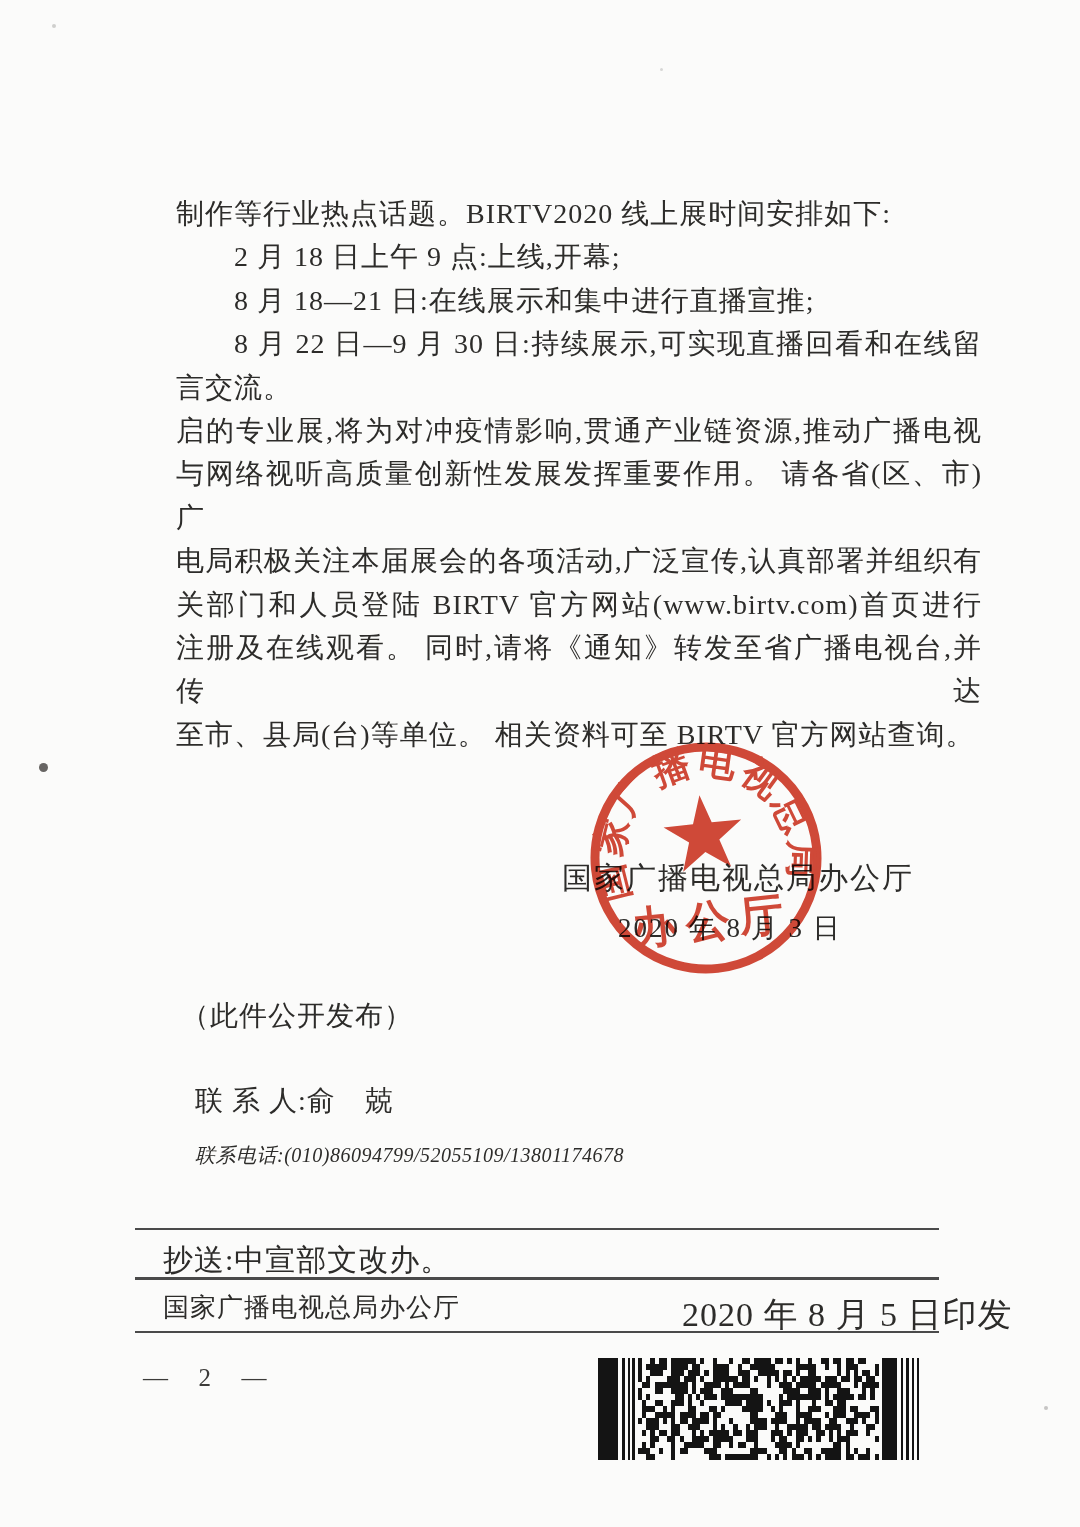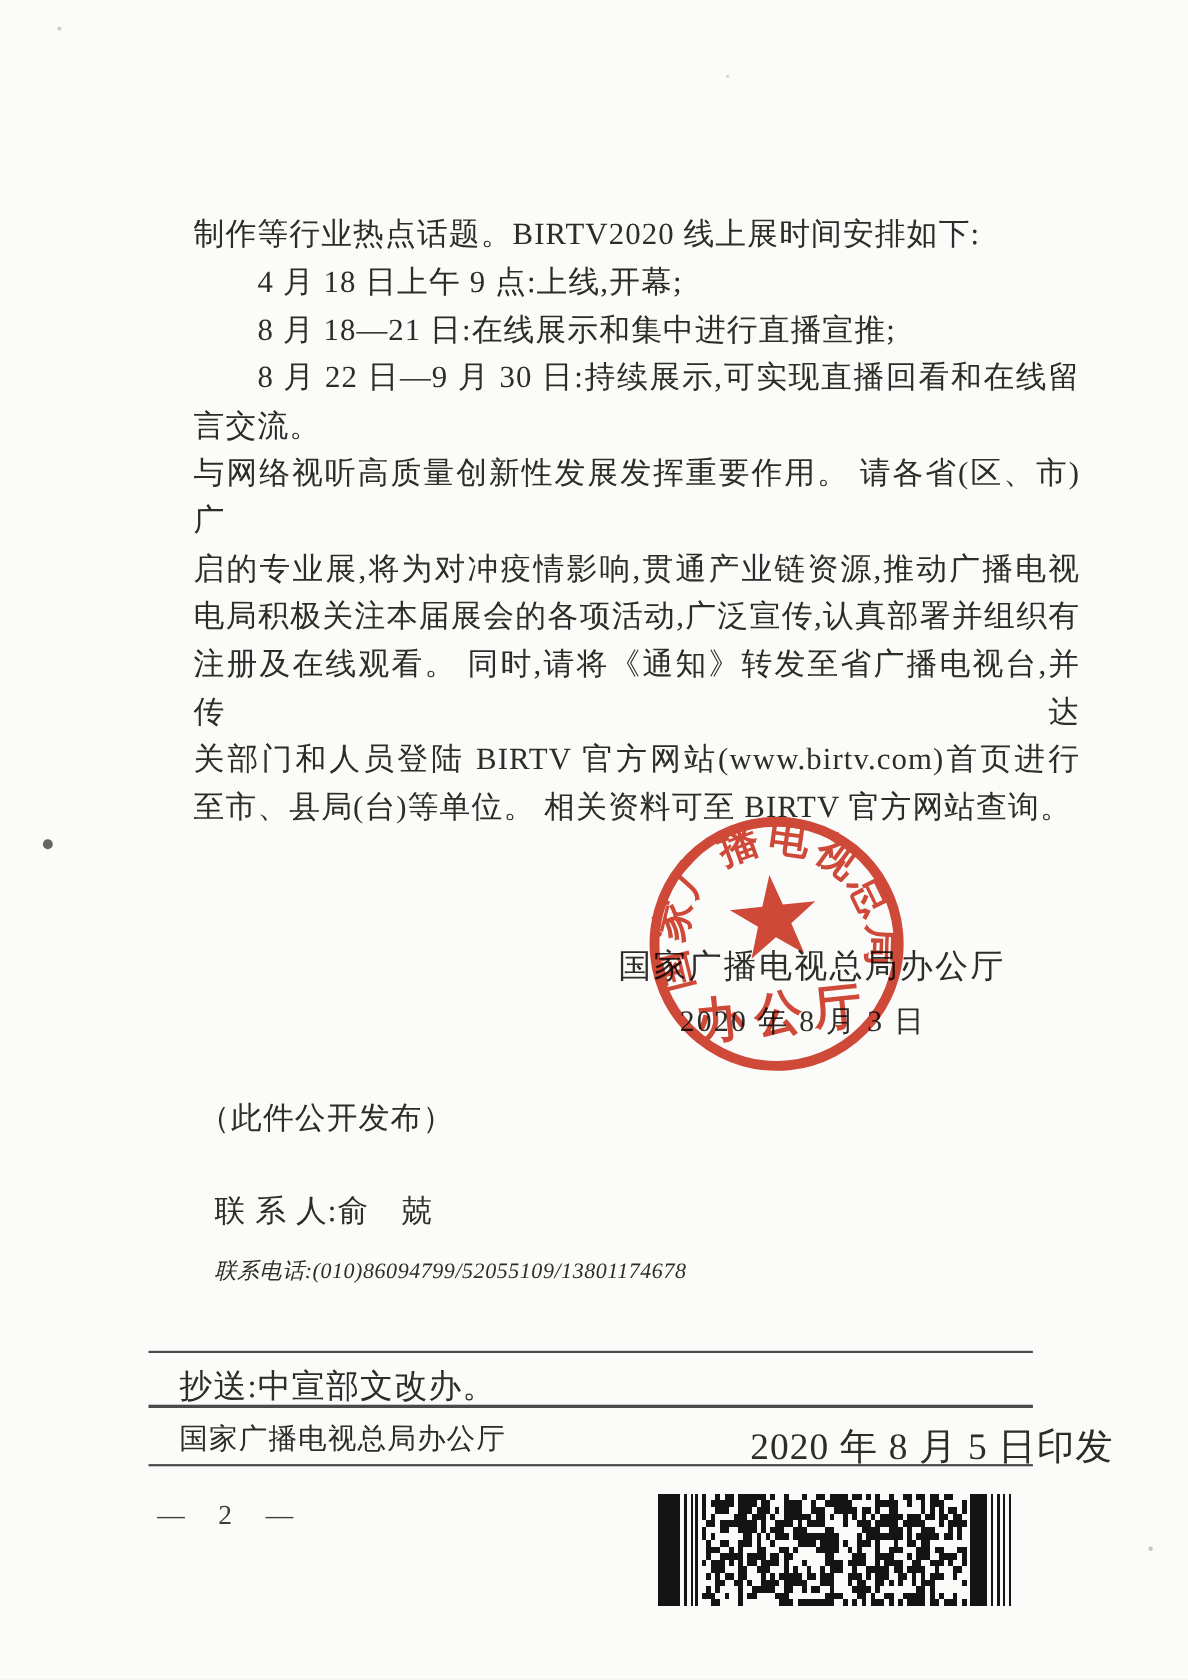--- a/index.html
+++ b/index.html
@@ -73,29 +73,29 @@
   .speck-c{left:1044px;top:1406px;width:4px;height:4px;opacity:.3;}
   .speck-d{left:660px;top:68px;width:3px;height:3px;opacity:.2;}
 </style>
 </head>
 <body>
 
 <div class="page">
 
   <div class="body-text">
     <div class="line">制作等行业热点话题。BIRTV2020 线上展时间安排如下:</div>
-    <div class="line indent">4 月 18 日上午 9 点:上线,开幕;</div>
+    <div class="line indent">2 月 18 日上午 9 点:上线,开幕;</div>
     <div class="line indent">8 月 18—21 日:在线展示和集中进行直播宣推;</div>
     <div class="line indent fill">8 月 22 日—9 月 30 日:持续展示,可实现直播回看和在线留</div>
     <div class="line">言交流。</div>
+    <div class="line fill">启的专业展,将为对冲疫情影响,贯通产业链资源,推动广播电视</div>
     <div class="line fill">与网络视听高质量创新性发展发挥重要作用。 请各省(区、市)广</div>
-    <div class="line fill">启的专业展,将为对冲疫情影响,贯通产业链资源,推动广播电视</div>
     <div class="line fill">电局积极关注本届展会的各项活动,广泛宣传,认真部署并组织有</div>
+    <div class="line fill">关部门和人员登陆 BIRTV 官方网站(www.birtv.com)首页进行</div>
     <div class="line fill">注册及在线观看。 同时,请将《通知》转发至省广播电视台,并传达</div>
-    <div class="line fill">关部门和人员登陆 BIRTV 官方网站(www.birtv.com)首页进行</div>
     <div class="line">至市、县局(台)等单位。 相关资料可至 BIRTV 官方网站查询。</div>
   </div>
 
   <div class="sig-org">国家广播电视总局办公厅</div>
   <div class="sig-date">2020 年 8 月 3 日</div>
 
   <svg class="seal" width="256" height="256" viewBox="0 0 256 256">
     <g transform="rotate(-6 128 130)">
       <circle class="seal-ring" cx="128" cy="130" r="111"></circle>
       <polygon class="seal-star" points="128,67 137.4,95.1 167,95.3 143.2,112.9 152.1,141.2 128,124 103.9,141.2 112.8,112.9 89,95.3 118.6,95.1"></polygon>

